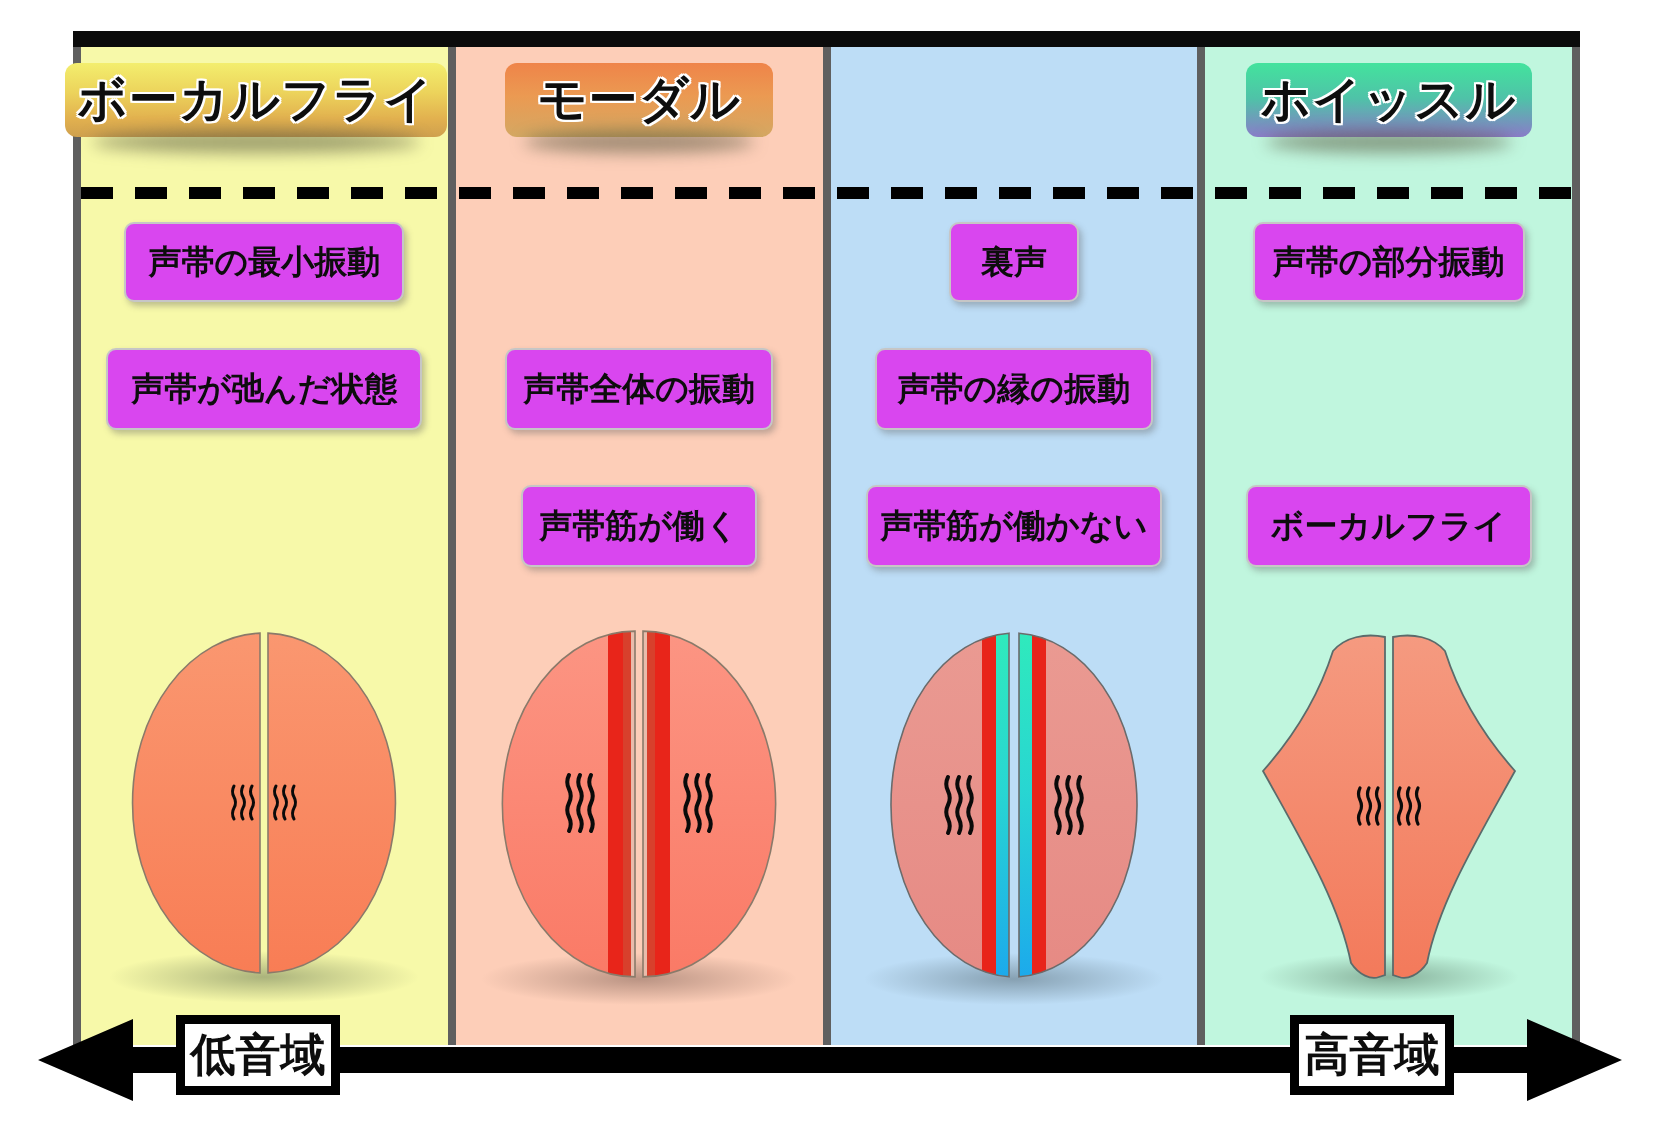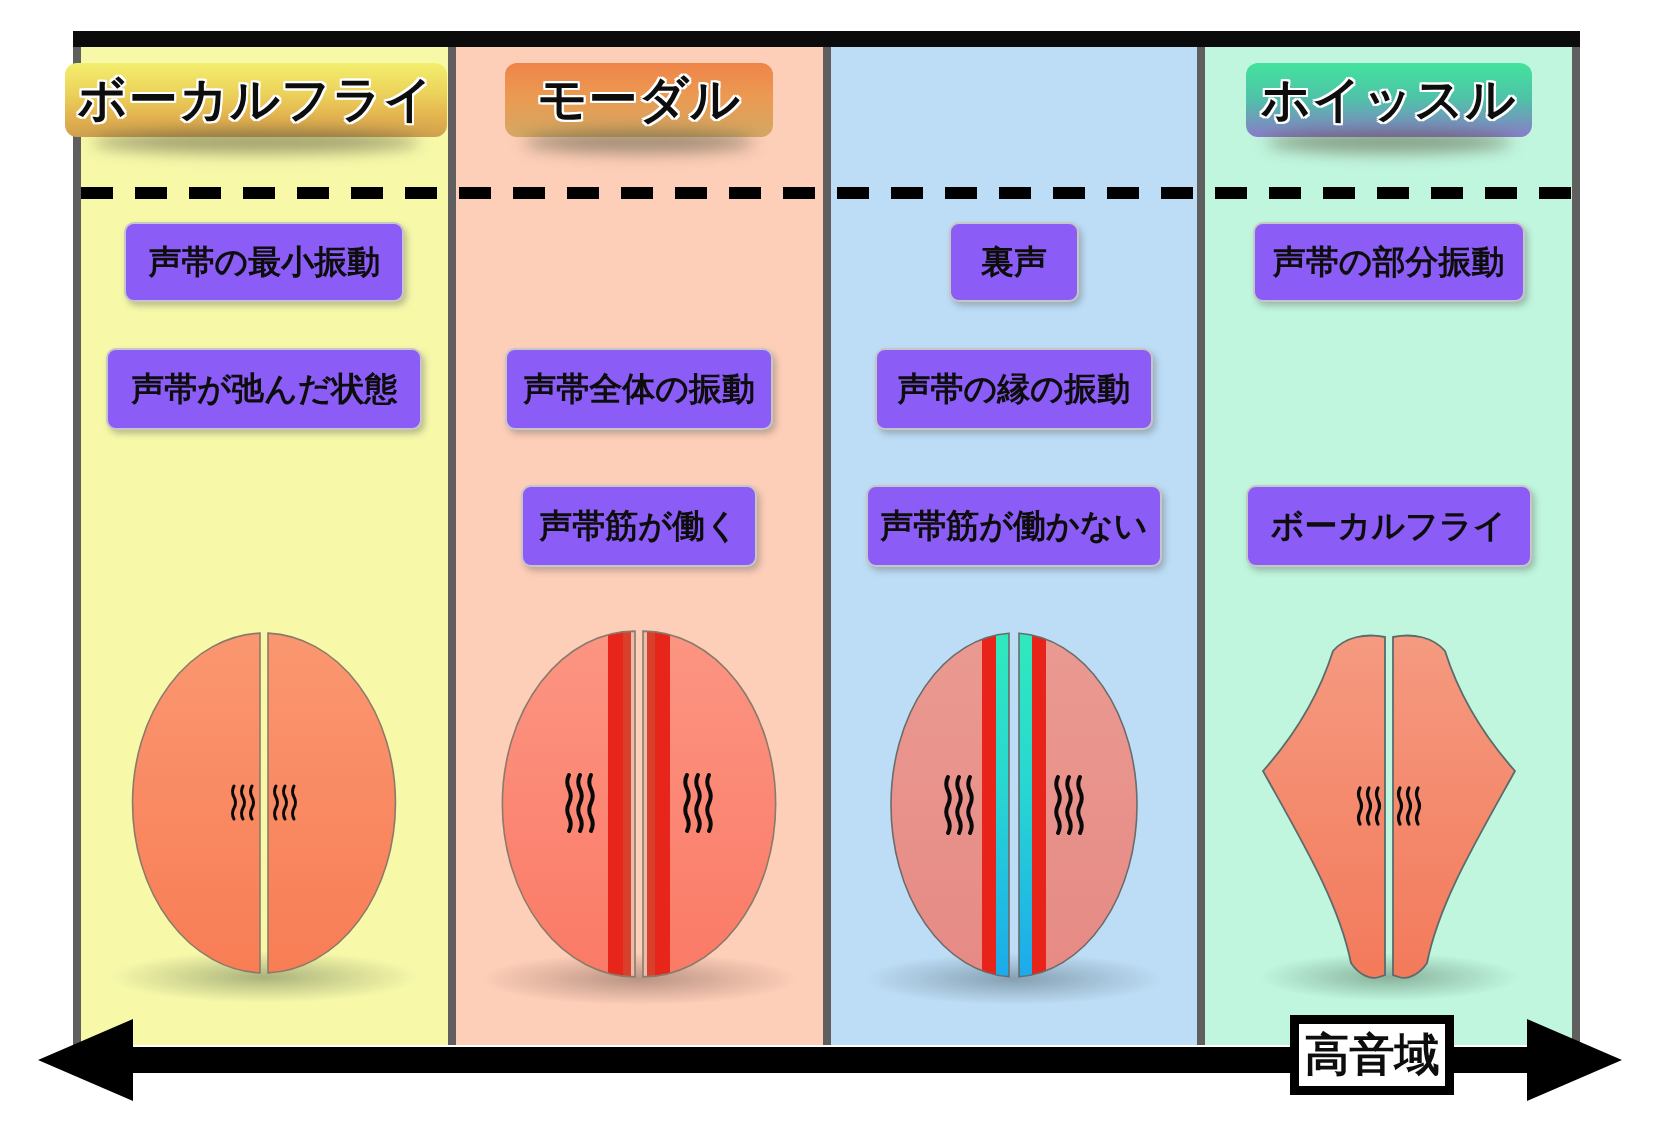--- a/index.html
+++ b/index.html
@@ -43,21 +43,21 @@
   .c1 .badge{width:268px;
     background:linear-gradient(180deg,#ef8449 0%,#eb9a52 45%,#d4a863 100%);}
   .c2 .badge{width:337px;
     background:linear-gradient(180deg,#8ac9ec 0%,#8fc9d8 55%,#98cbae 100%);}
   .c3 .badge{width:286px;
     background:linear-gradient(180deg,#43e39d 0%,#4fc2a8 48%,#8a7cc9 100%);}
 
   
   .lbl{
     position:absolute;left:50%;transform:translateX(-50%);
-    background:#8b5cf6;border:2px solid #c6c6c6;border-radius:10px;
+    background:#d946ef;border:2px solid #c6c6c6;border-radius:10px;
     box-shadow:3px 4px 6px rgba(95,95,95,.38);
     display:flex;align-items:center;justify-content:center;
     font-size:33px;font-weight:bold;color:#0d0d0d;white-space:nowrap;z-index:2;
   }
   .r1{top:175px;height:76px;}
   .r2{top:301px;height:78px;}
   .r3{top:438px;height:78px;text-align:right;}
   .c3 .r2{top:316px;}
 
   
@@ -264,15 +264,16 @@
       </svg>
     </div>
   </div>
 
   <div class="dash-line"></div>
 
   <svg class="axis" width="1654" height="110" viewBox="0 0 1654 110">
     <polygon points="38,55 133,14 133,42 1527,42 1527,14 1622,55 1527,96 1527,68 133,68 133,96" fill="#000000"></polygon>
   </svg>
 
+  <div class="range low">低音域</div>
   <div class="range high">高音域</div>
 
 </div>
 
 </body></html>

